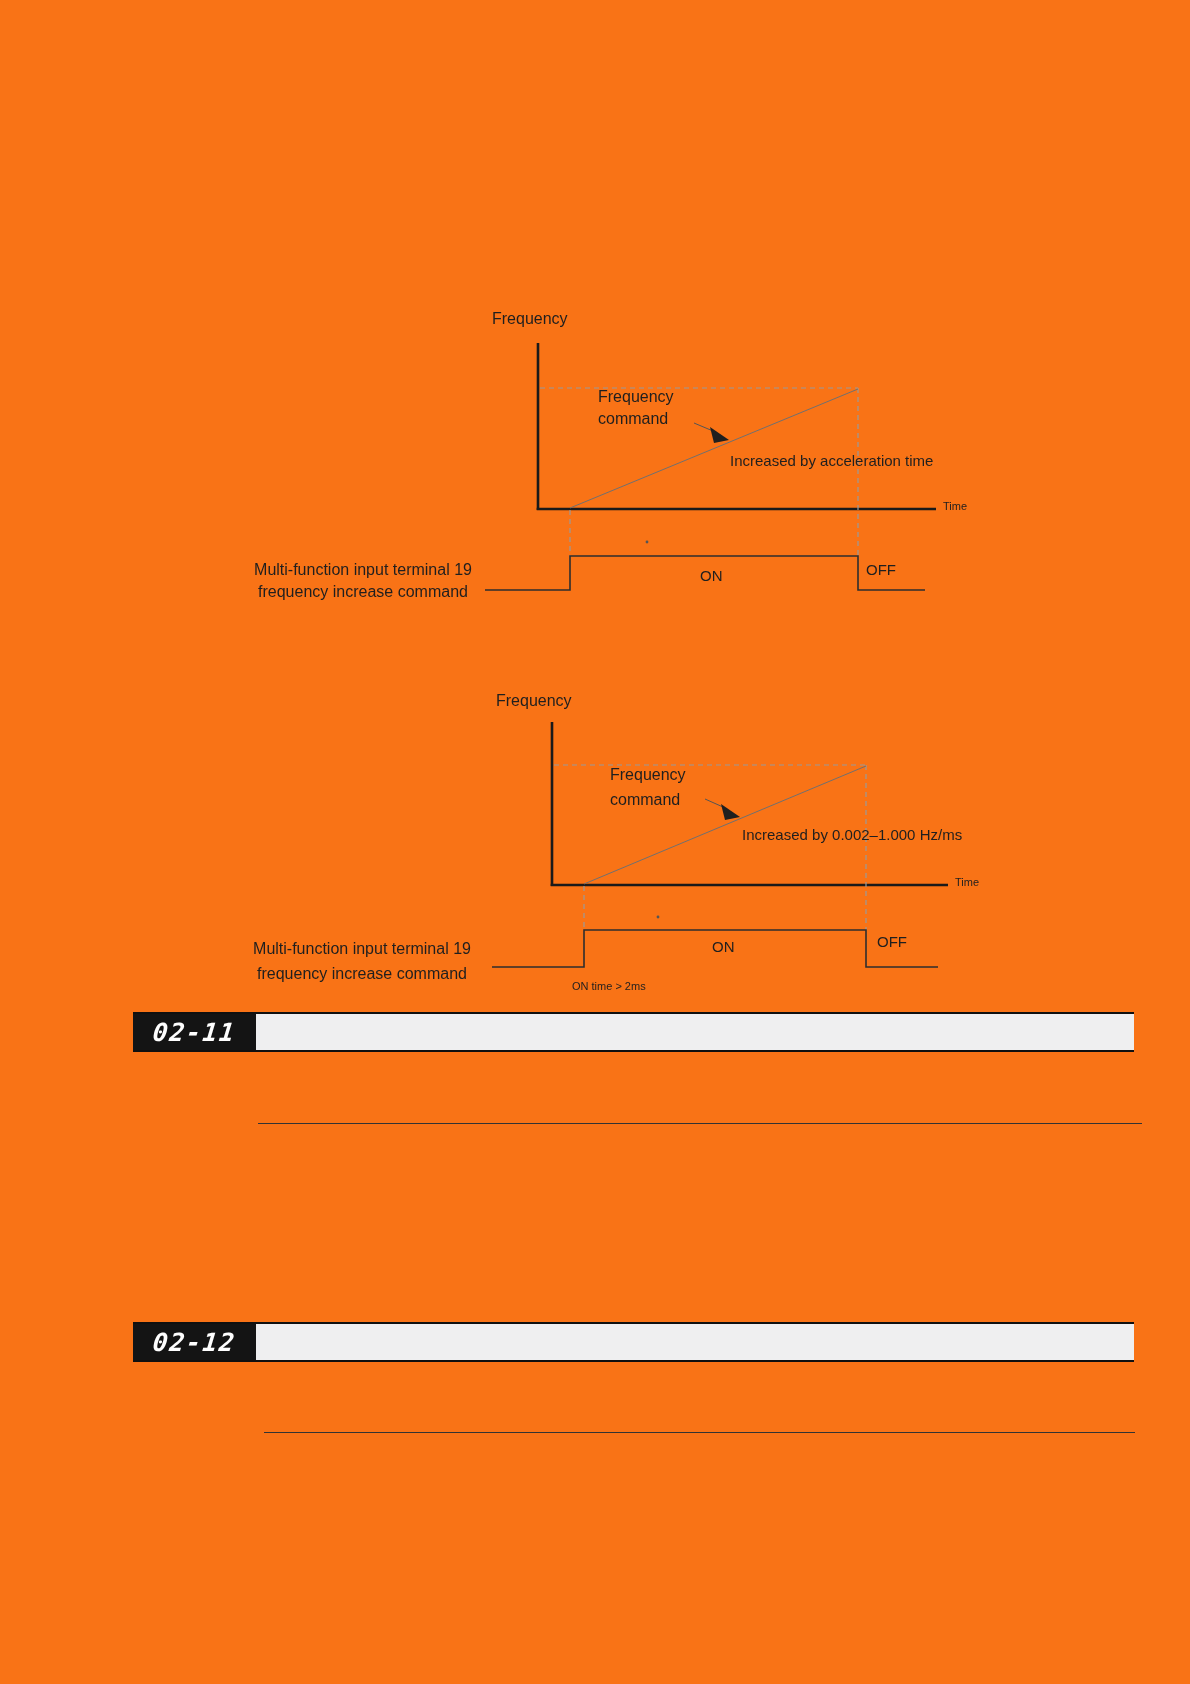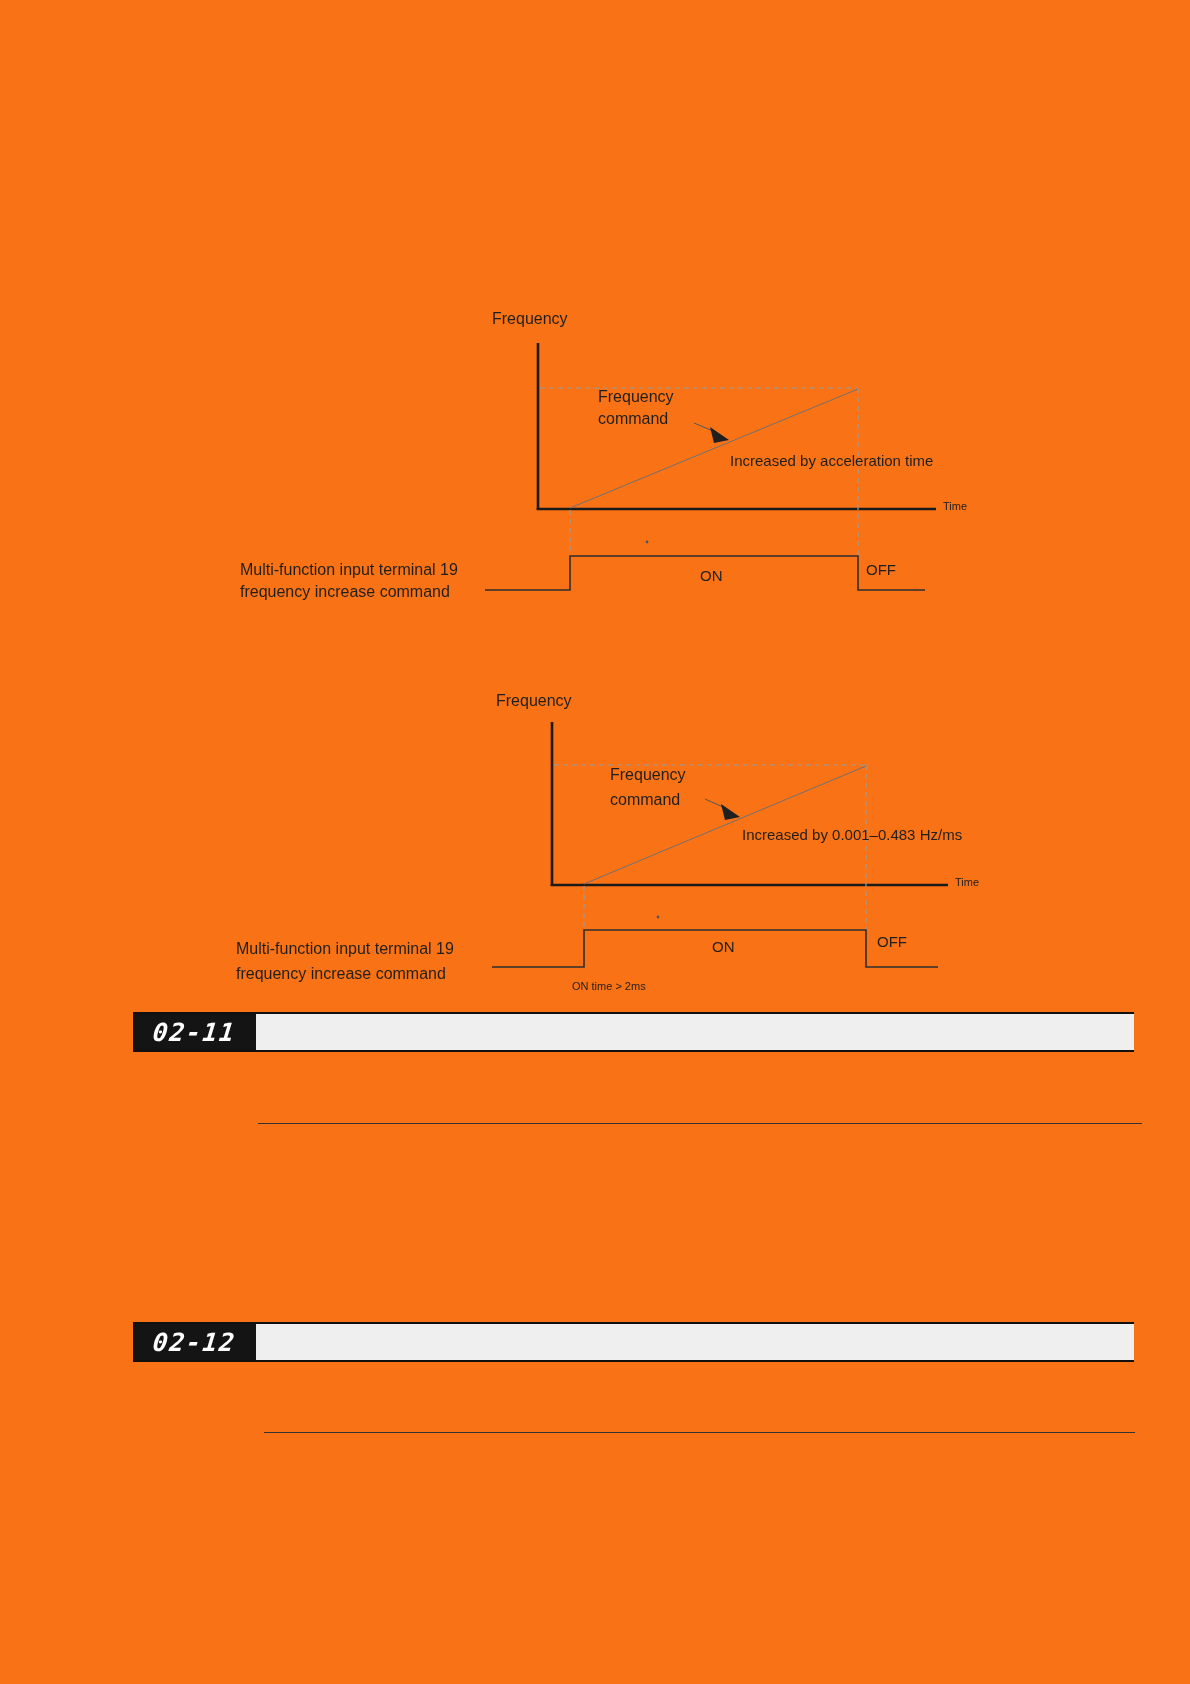--- a/index.html
+++ b/index.html
@@ -12,21 +12,21 @@
   .axis{stroke:#1a1a1a;stroke-width:2.6;fill:none;}
   .dash{stroke:#9a9a9a;stroke-width:1.2;stroke-dasharray:5 4;fill:none;}
   .ramp{stroke:#707070;stroke-width:1;fill:none;}
   .ptr{stroke:#555;stroke-width:1;fill:none;}
   .head{fill:#1f1f1f;}
   .pulse{stroke:#2e2e2e;stroke-width:1.6;fill:none;}
   .dotm{fill:#555;}
   .t{position:absolute;color:#1f1f1f;white-space:nowrap;font-size:11px;}
   .fs16{font-size:16px;}
   .fs15{font-size:15px;}
-  .tblock{position:absolute;color:#1f1f1f;text-align:left;}
+  .tblock{position:absolute;color:#1f1f1f;text-align:center;}
   .tblock span{display:block;}
   .cblock{position:absolute;color:#1f1f1f;text-align:left;}
   .cblock span{display:block;}
   .lh22{line-height:22px;}
   .lh25{line-height:25px;}
   .lh215{line-height:21.5px;}
   .prow{
     position:absolute;left:133px;width:1001px;height:40px;box-sizing:border-box;
     border-top:2.5px solid #101010;border-bottom:2.5px solid #101010;
     background:#efeff0;display:flex;align-items:stretch;
@@ -86,21 +86,21 @@
   <div class="tblock lh215" style="left:240px;top:559px;width:246px;">
     <span>Multi-function input terminal 19</span>
     <span>frequency increase command</span>
   </div>
 
   <span class="t fs16" style="left:496px;top:692px;">Frequency</span>
   <div class="cblock lh25" style="left:610px;top:762px;">
     <span>Frequency</span>
     <span>command</span>
   </div>
-  <span class="t fs15" style="left:742px;top:826px;">Increased by 0.001–0.483 Hz/ms</span>
+  <span class="t fs15" style="left:742px;top:826px;">Increased by 0.002–1.000 Hz/ms</span>
   <span class="t" style="left:955px;top:876px;">Time</span>
   <span class="t fs15" style="left:712px;top:938px;">ON</span>
   <span class="t fs15" style="left:877px;top:933px;">OFF</span>
   <div class="tblock lh25" style="left:236px;top:936px;width:252px;">
     <span>Multi-function input terminal 19</span>
     <span>frequency increase command</span>
   </div>
   <span class="t" style="left:572px;top:980px;">ON time &gt; 2ms</span>
 
   <div class="prow" style="top:1012px;">

